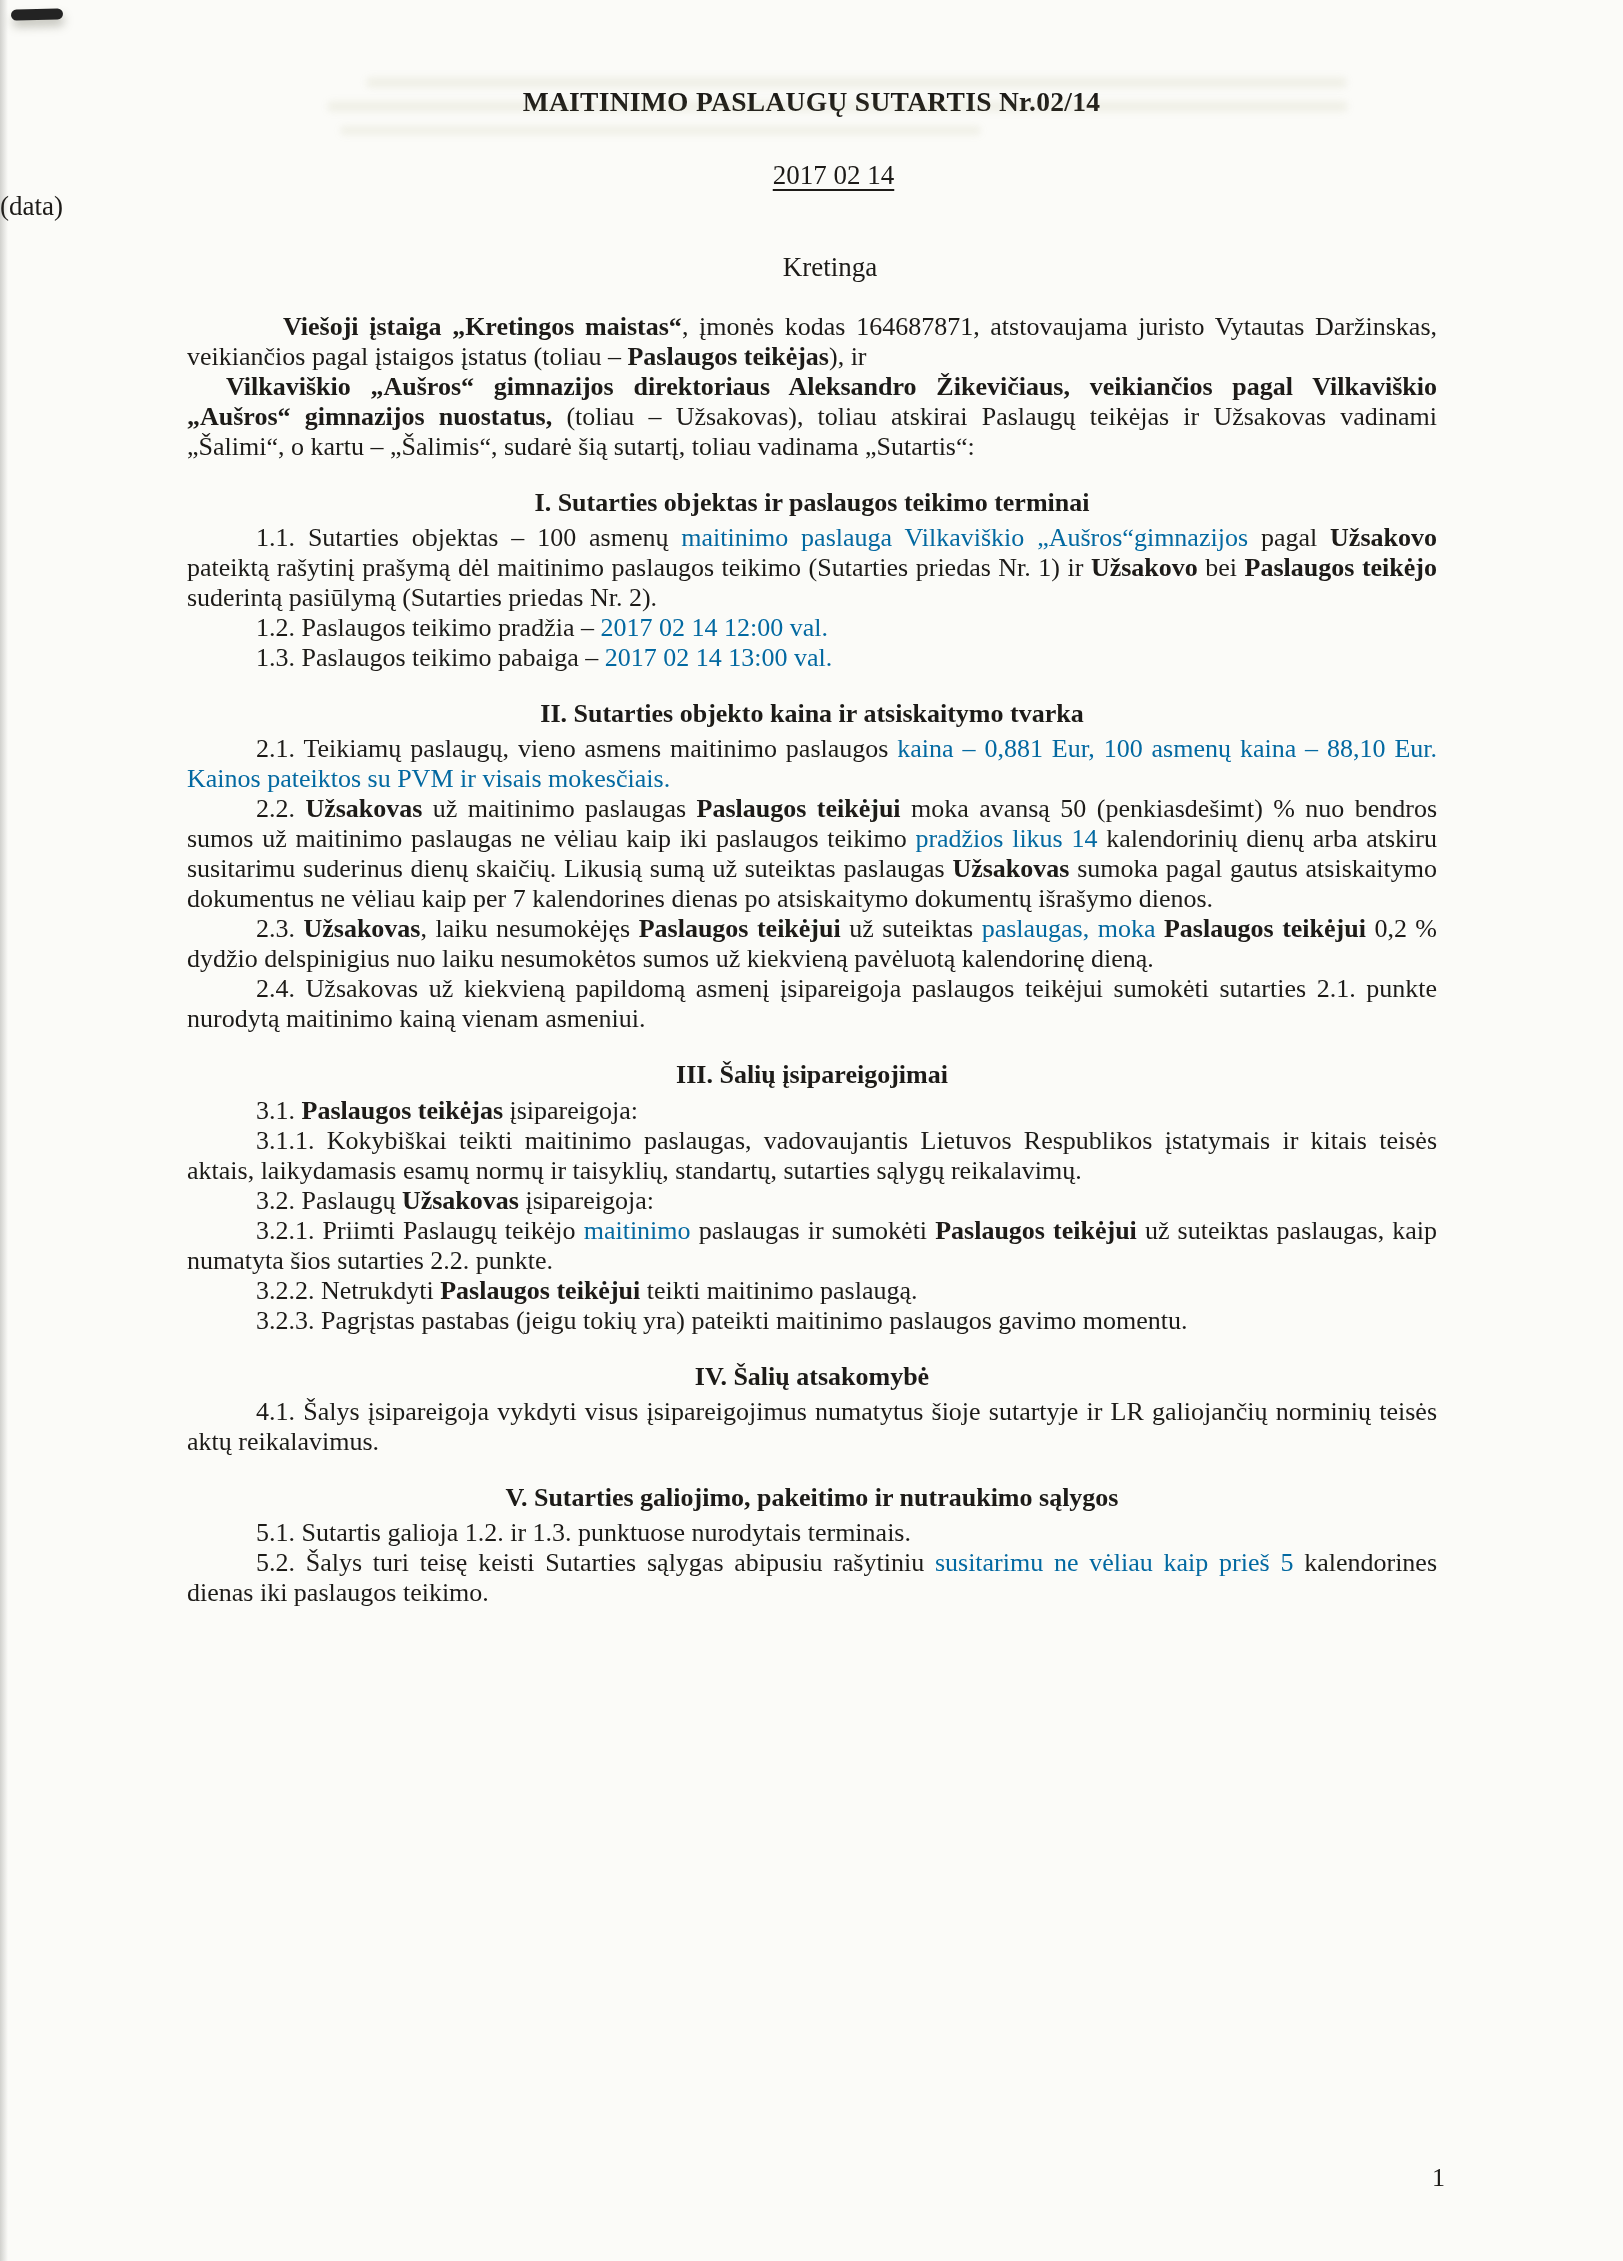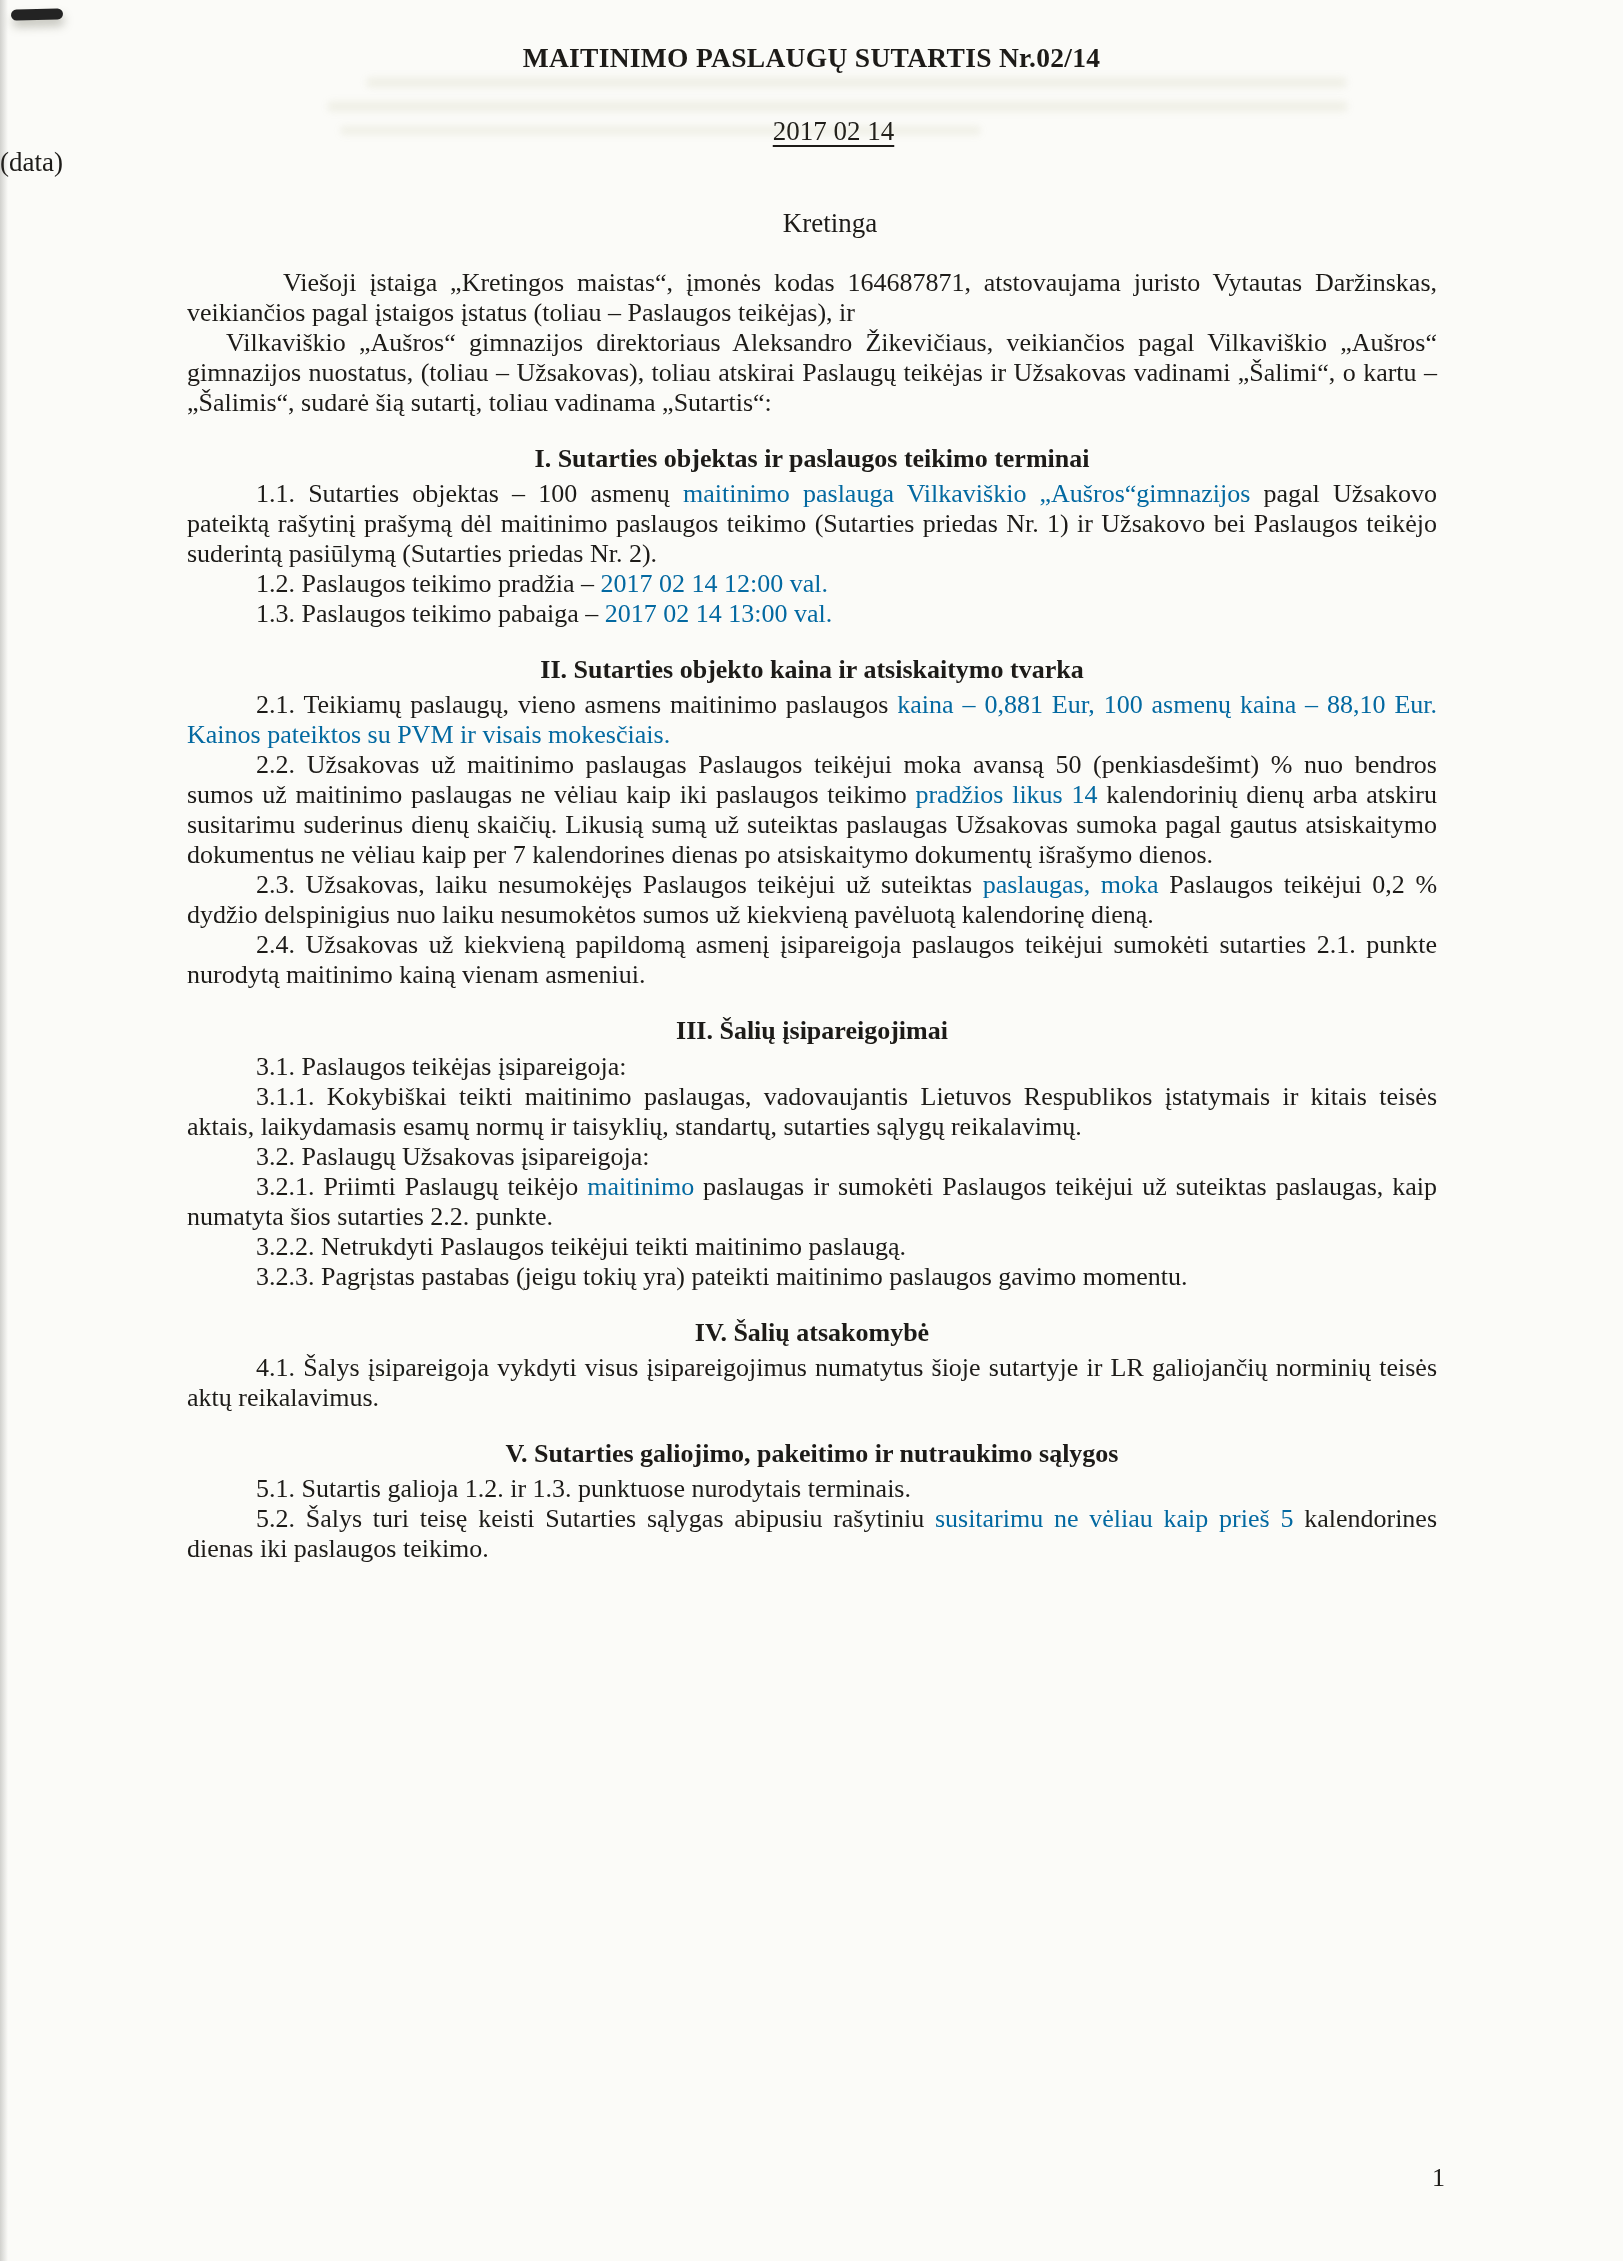--- a/index.html
+++ b/index.html
@@ -42,21 +42,21 @@
     filter: blur(3.9px);
     border-radius: 5.2px;
     pointer-events: none;
   }
   .bleed.b1 { left: 366px;  top: 77px; width: 981px; height: 10.5px; }
   .bleed.b2 { left: 327px;  top: 101px; width: 1021px; height: 10.5px; }
   .bleed.b3 { left: 340px;  top: 126px; width: 641px;  height: 9.2px; }
 
   .title {
     margin: 0;
-    padding-top: 42px;
+    padding-top: 86px;
     text-align: center;
     font-size: 27.5px;
     font-weight: bold;
     letter-spacing: 0.3px;
   }
   .date-line {
     margin-top: 42px;
     text-align: center;
     font-size: 27px;
   }
@@ -85,21 +85,21 @@
     margin: 0;
     text-indent: 69px;
   }
   .content p.para.opening  { text-indent: 96px; }
   .content p.para.opening2 { text-indent: 39px; }
   .content .heading {
     font-weight: bold;
     text-align: center;
     margin: 26px 0 5.2px 0;
   }
-  .b { font-weight: normal; }
+  .b { font-weight: bold; }
   .faded { color: #0369a1; }
   .page-number {
     position: absolute;
     right: 178px;
     bottom: 68px;
     font-size: 26px;
   }
 </style>
 </head>
 <body>

